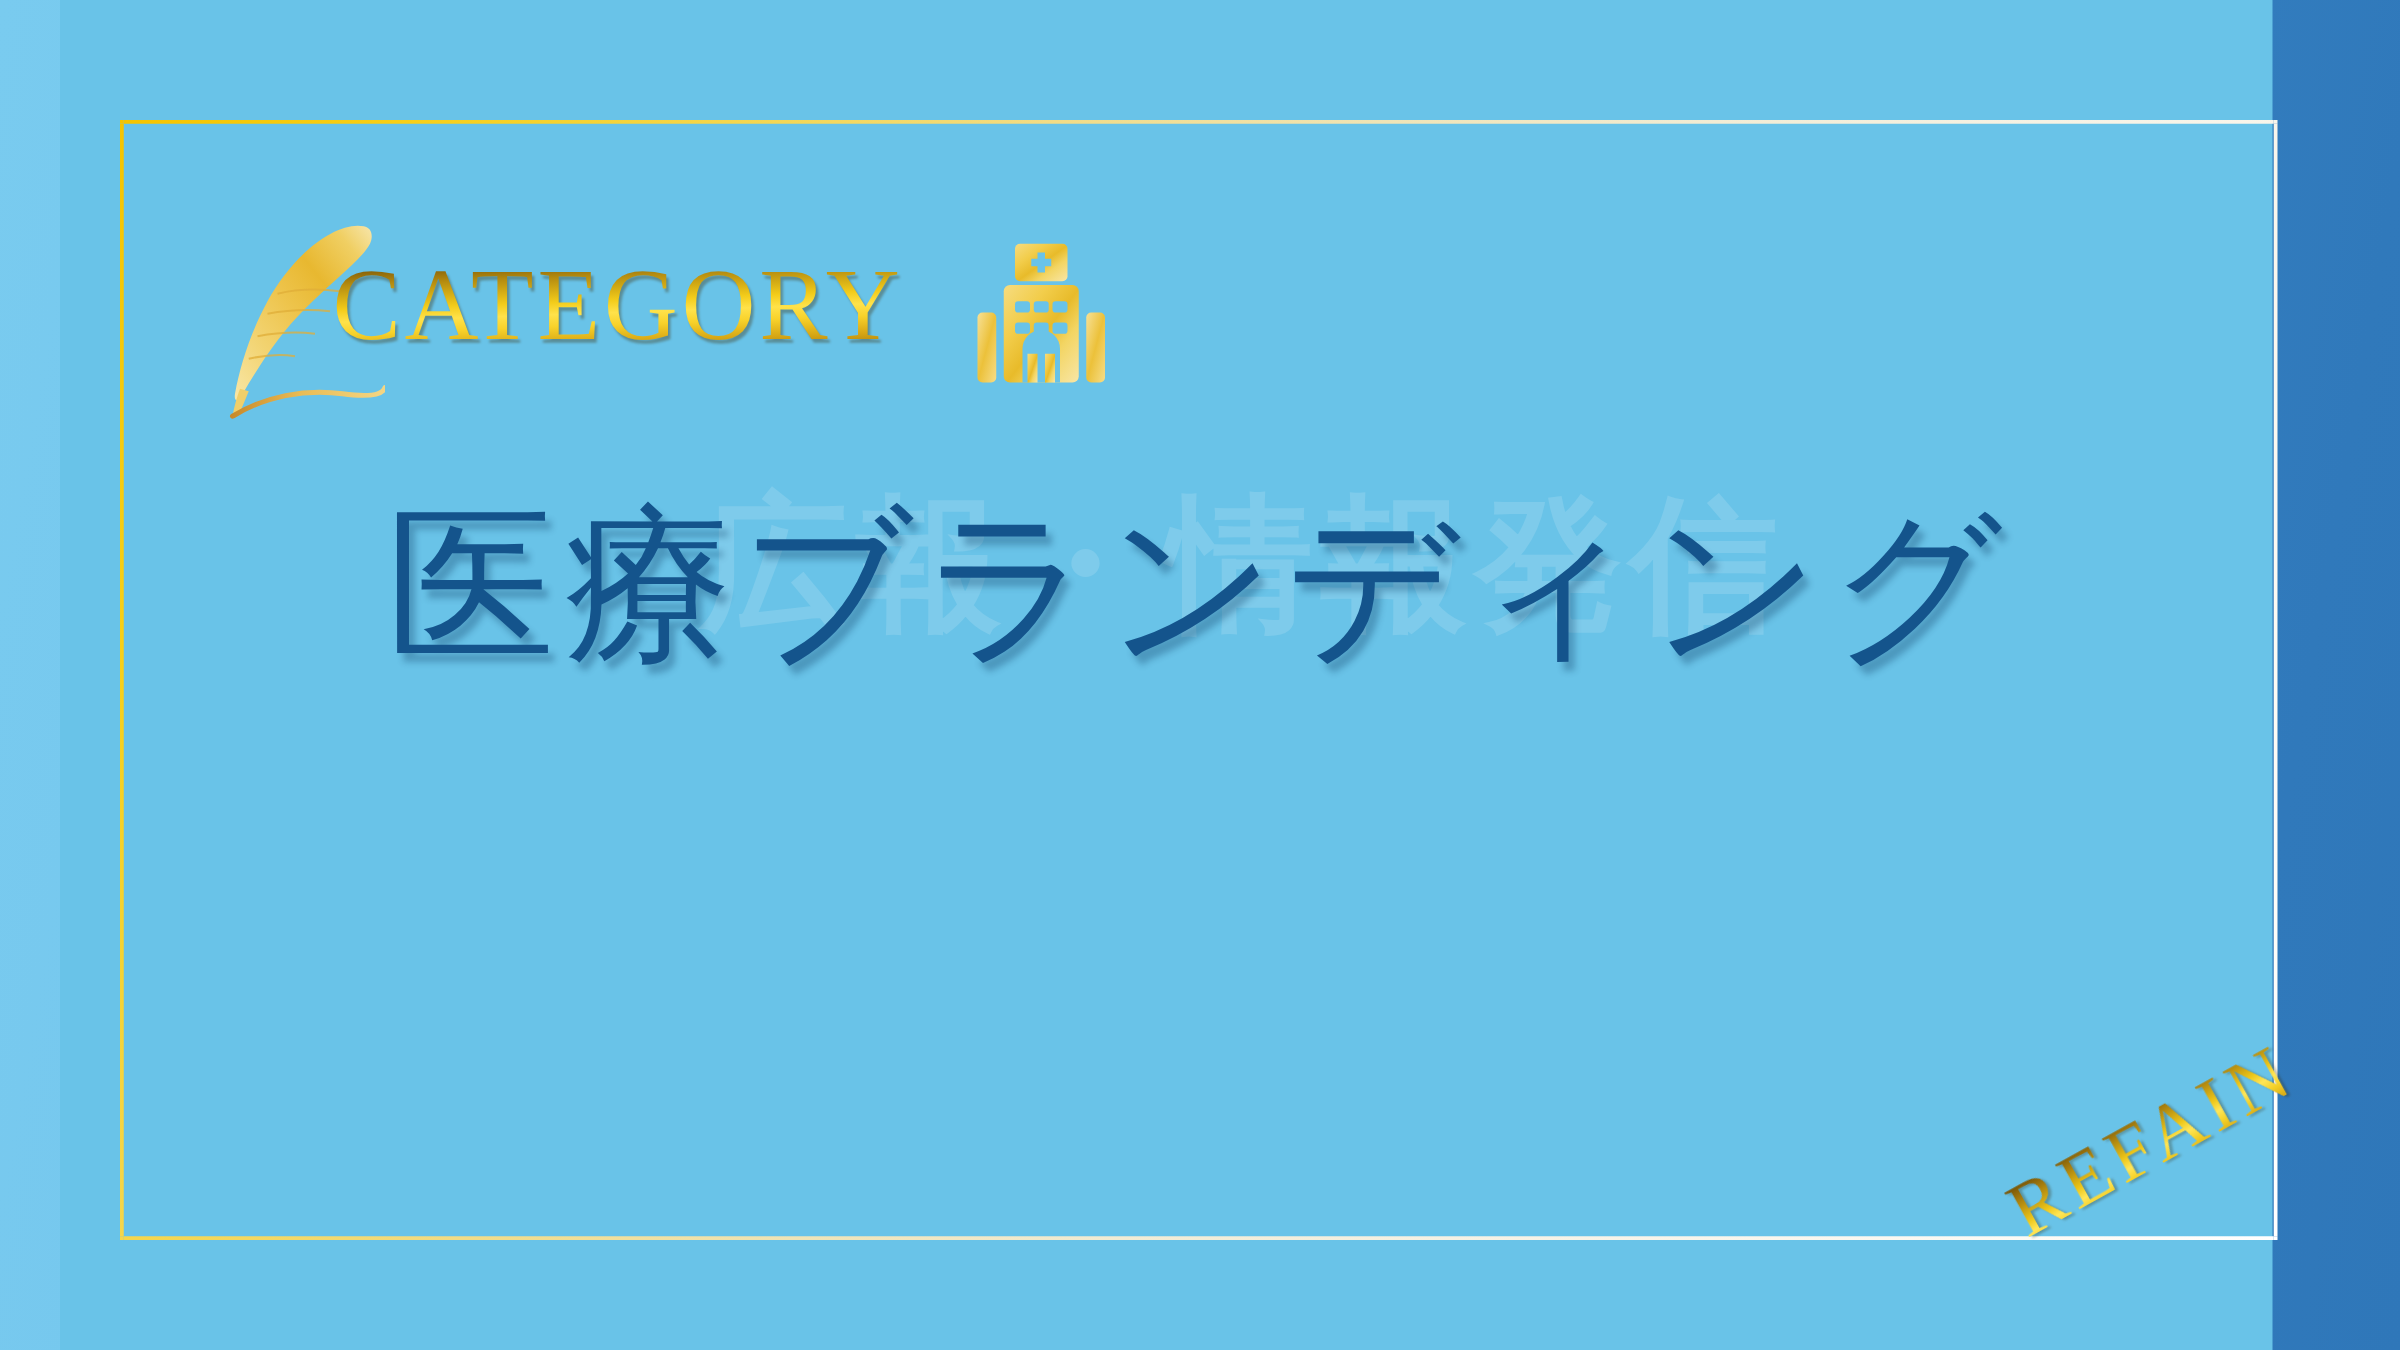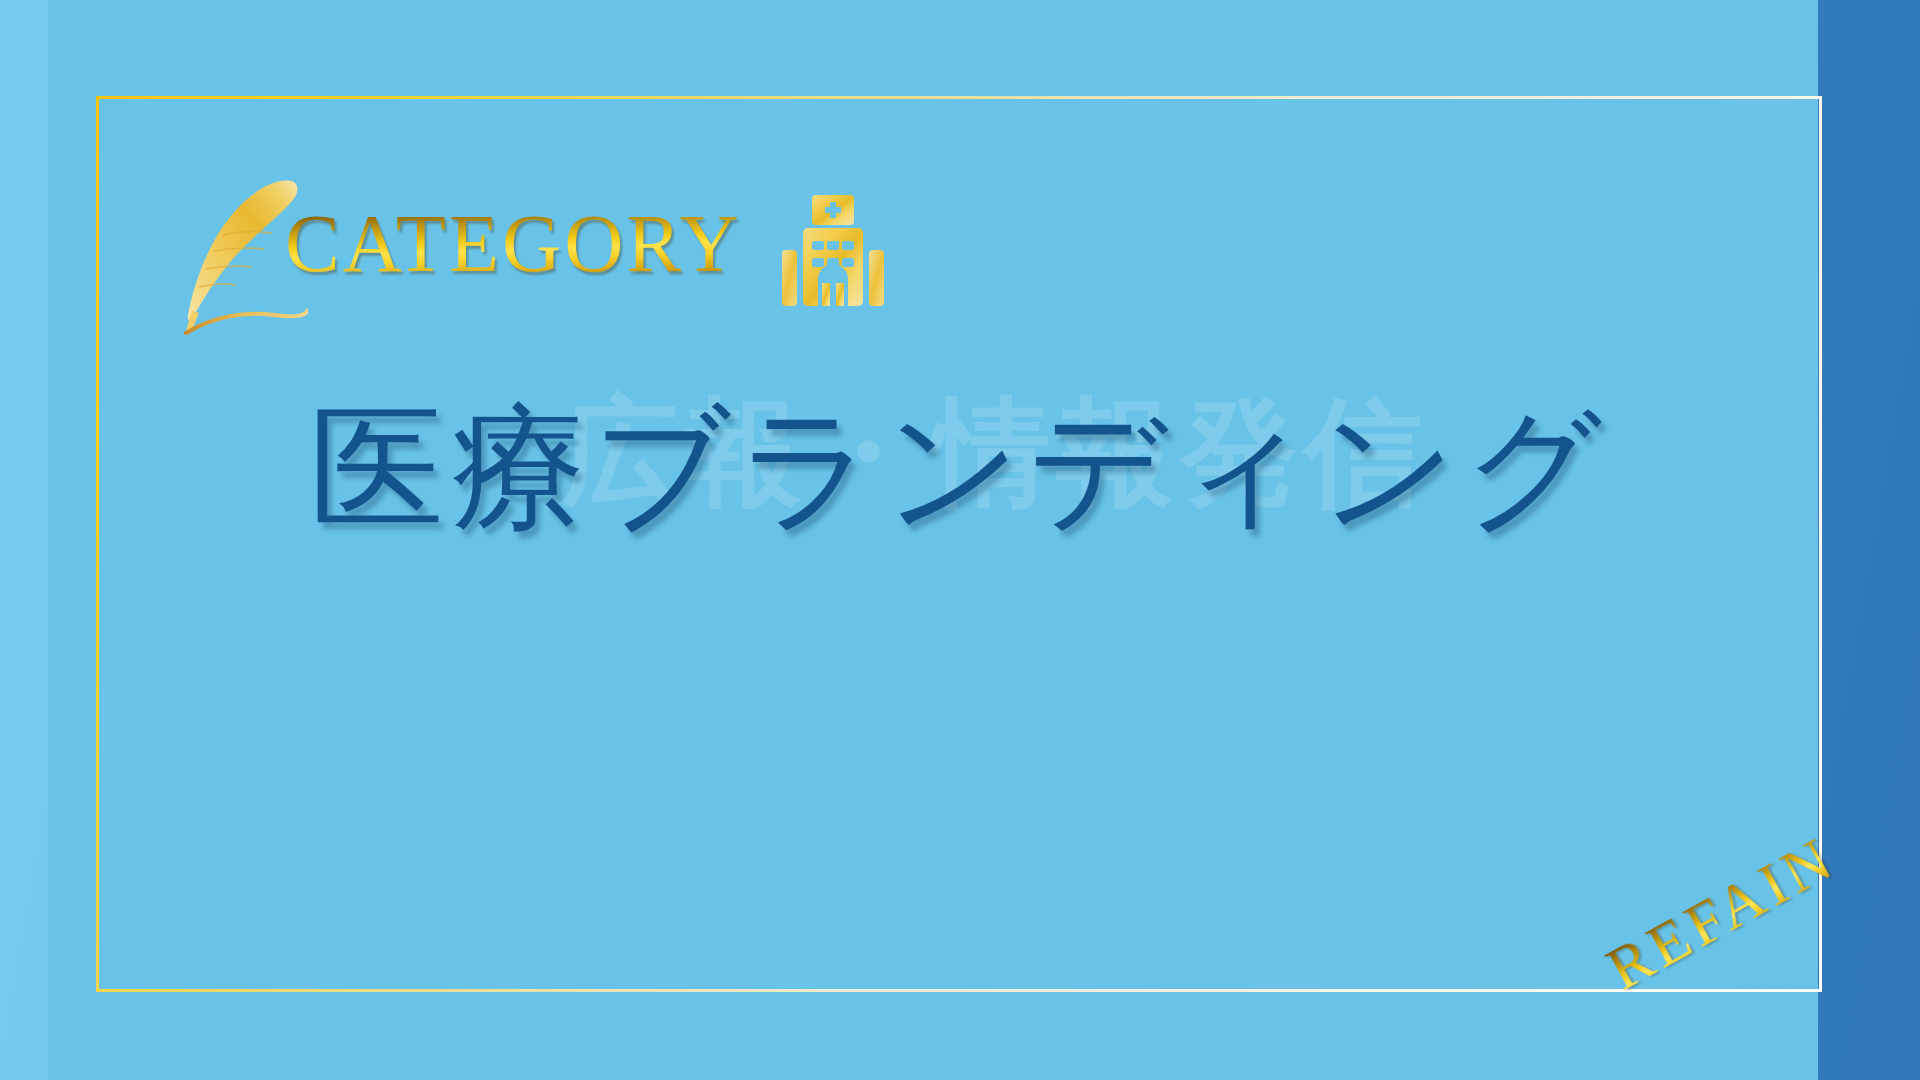--- a/index.html
+++ b/index.html
@@ -105,21 +105,20 @@
         #d6a614 80%,
         #a87d0c 92%,
         #8a6408 100%);
     -webkit-background-clip: text;
     background-clip: text;
     color: transparent;
     -webkit-text-fill-color: transparent;
     text-shadow: none;
     filter: drop-shadow(2px 3px 1px rgba(60, 40, 0, .35));
     white-space: nowrap;
-    margin-left: 19px;
   }
 
   .hospital-icon {
     position: absolute;
     left: 592px;
     top: 8px;
     width: 130px;
     height: 140px;
   }
 

